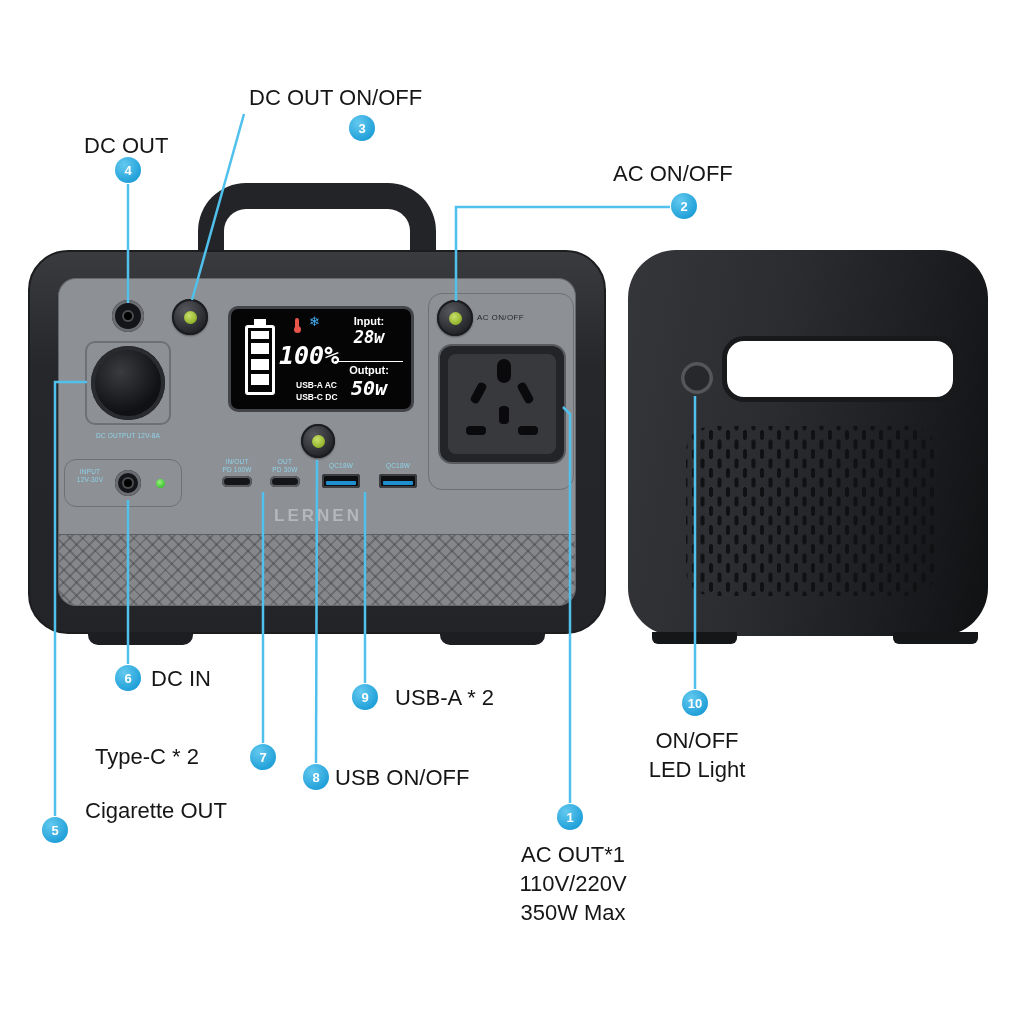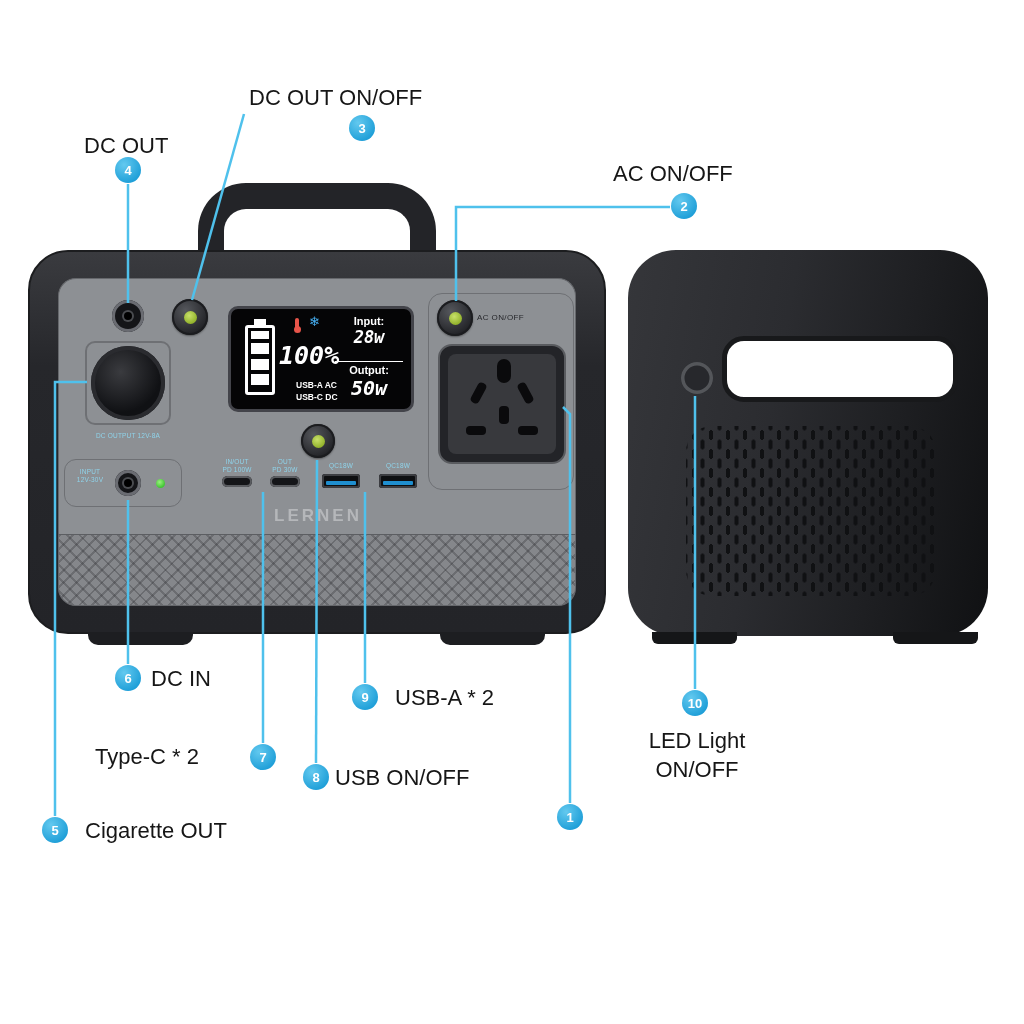--- a/index.html
+++ b/index.html
@@ -228,23 +228,28 @@
   <div class="badge" style="left:352px; top:684px;">9</div>
   <div class="callout-label" style="left:395px; top:685px;">USB-A * 2</div>
 
   <div class="callout-label" style="left:95px; top:744px;">Type-C * 2</div>
   <div class="badge" style="left:250px; top:744px;">7</div>
 
   <div class="badge" style="left:303px; top:764px;">8</div>
   <div class="callout-label" style="left:335px; top:765px;">USB ON/OFF</div>
 
   <div class="badge" style="left:42px; top:817px;">5</div>
-  <div class="callout-label" style="left:85px; top:818px;">Cigarette OUT</div>
+  <div class="callout-label" style="left:85px; top:798px;">Cigarette OUT</div>
 
   <div class="badge" style="left:682px; top:690px;">10</div>
   <div class="callout-block" style="left:617px; top:726px; width:160px;">
+    <div>ON/OFF</div>
     <div>LED Light</div>
-    <div>ON/OFF</div>
   </div>
 
   <div class="badge" style="left:557px; top:804px;">1</div>
+  <div class="callout-block" style="left:490px; top:840px; width:166px;">
+    <div>AC OUT*1</div>
+    <div>110V/220V</div>
+    <div>350W Max</div>
+  </div>
 
 </div>
 
 </body></html>

